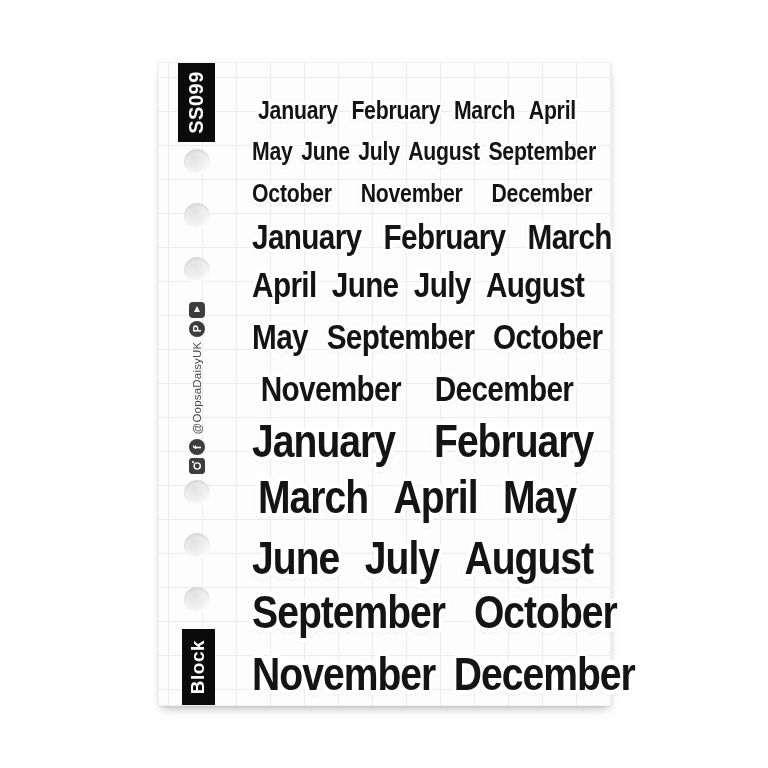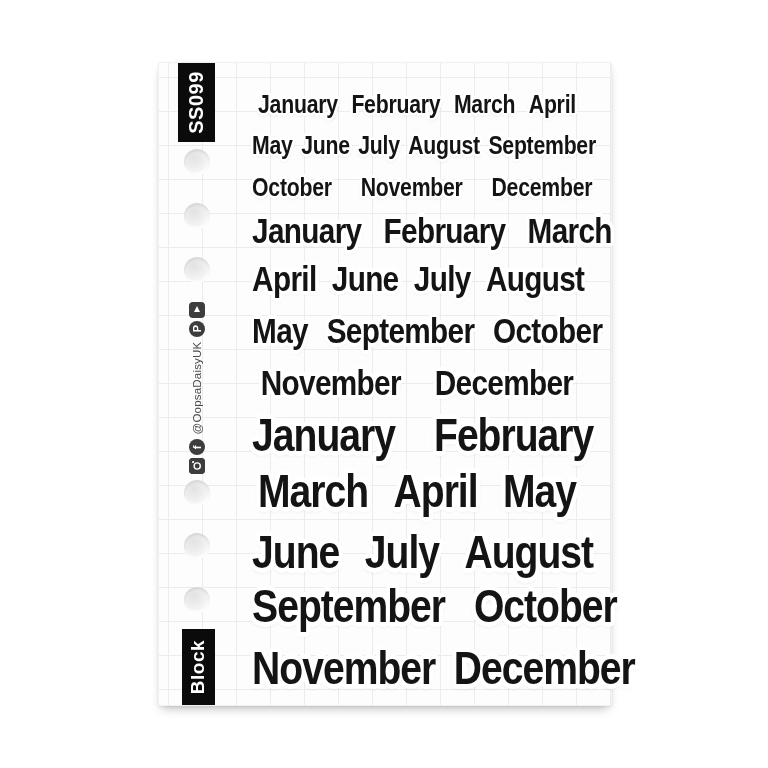--- a/index.html
+++ b/index.html
@@ -62,21 +62,21 @@
   .tri{
     width:0;height:0;margin-left:1px;
     border-top:3.5px solid transparent;border-bottom:3.5px solid transparent;
     border-left:6px solid #ffffff;
   }
   .handle{
     font-size:11.5px;color:#4a4a4a;font-weight:500;letter-spacing:.2px;
     white-space:nowrap;padding:0 2px;
   }
   
-  .rows{position:absolute;left:64px;top:4px;width:388px;height:100%;}
+  .rows{position:absolute;left:64px;top:10px;width:388px;height:100%;}
   .row{
     position:absolute;left:0;right:0;text-align:center;white-space:nowrap;
     transform:translateY(-50%) scaleX(.85);transform-origin:center;
     line-height:1;color:#141414;font-weight:bold;
   }
   .st{display:inline-block;}
   .st + .st{margin-left:var(--g,20px);}
   .row.s-small{
     font-size:25px;letter-spacing:-.3px;
     text-shadow:

